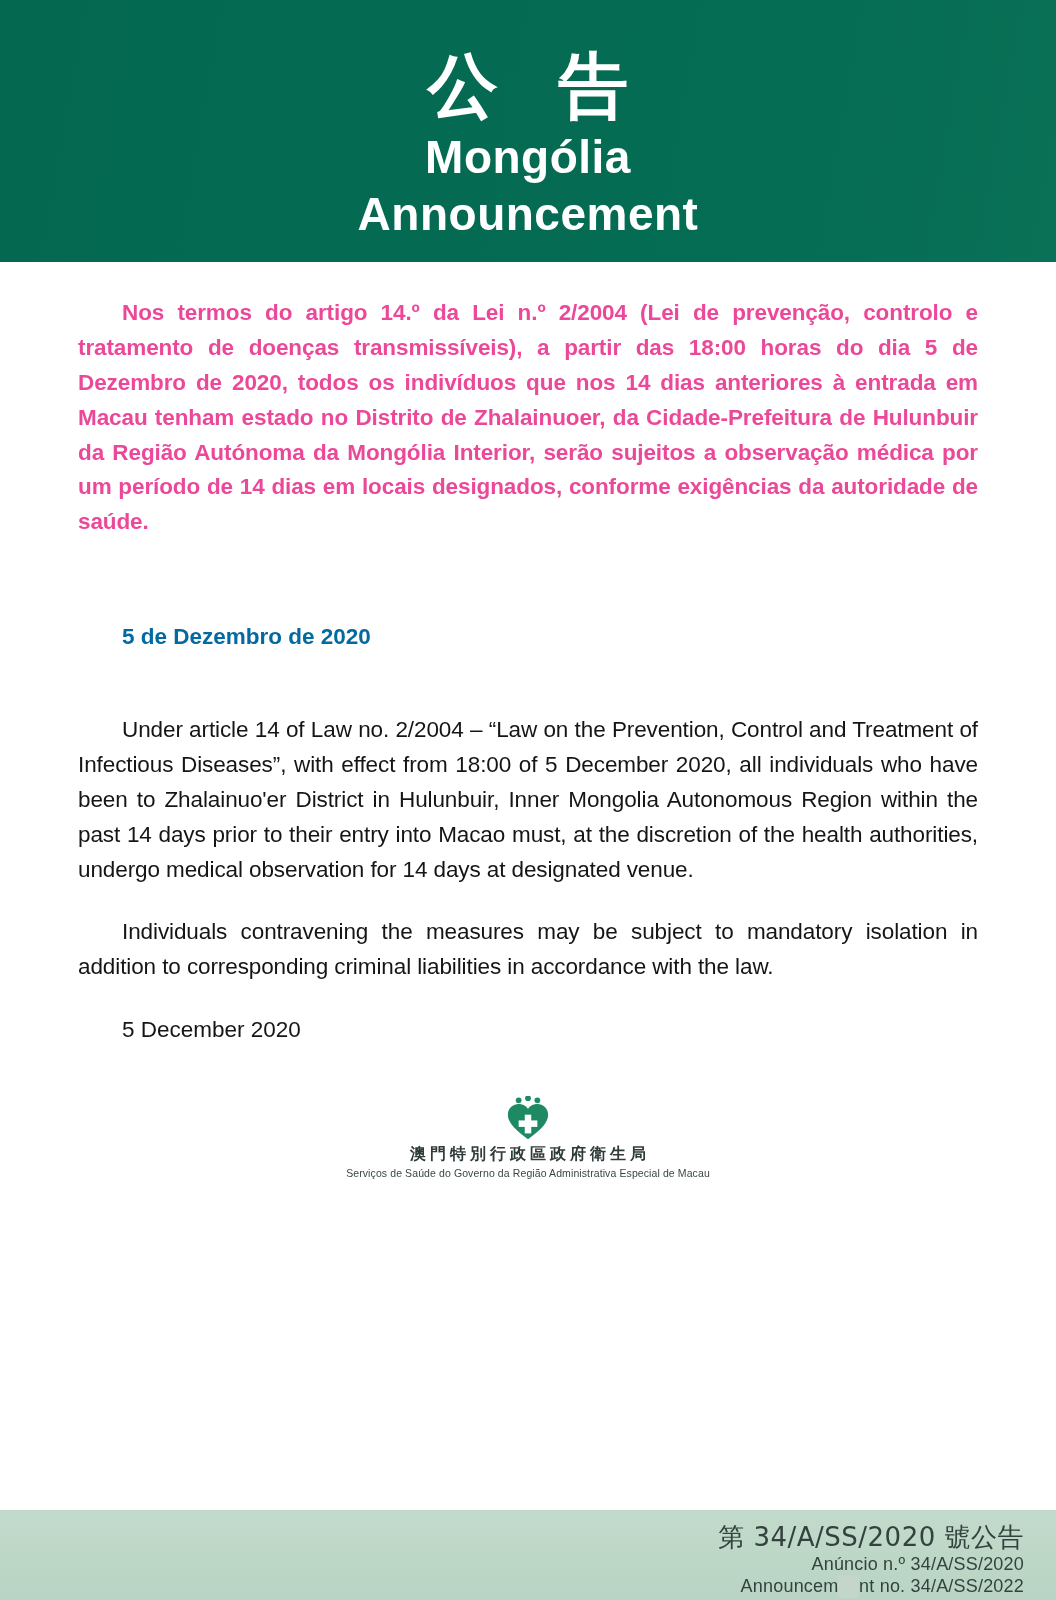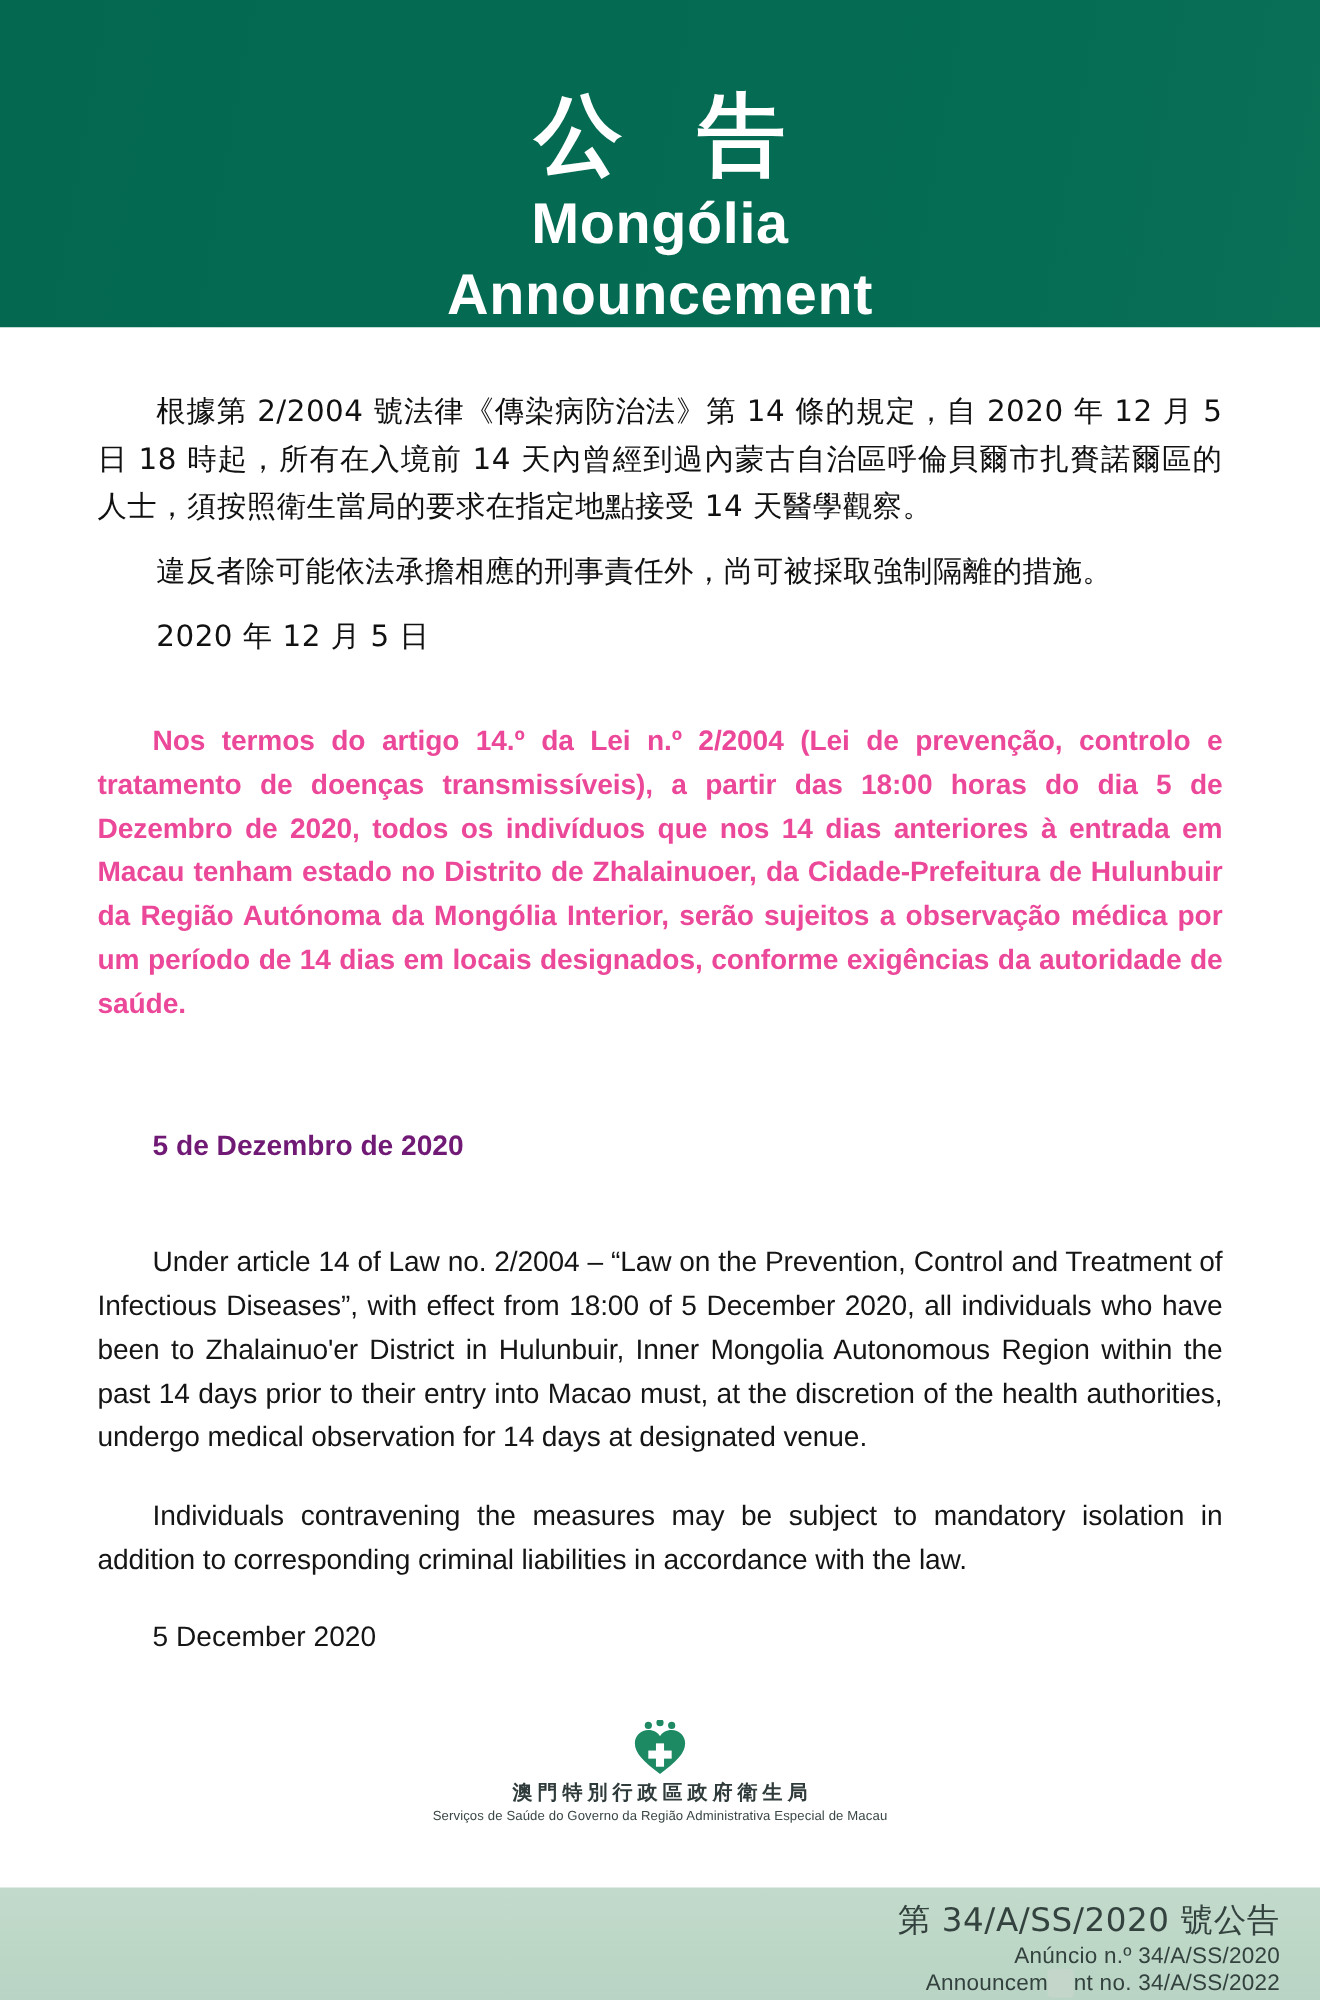--- a/index.html
+++ b/index.html
@@ -21,21 +21,21 @@
 
   
   .header {
     position: relative;
     width: 100%;
     height: 262px;
     background: linear-gradient(100deg, #03684f 0%, #046b52 42%, #056d54 78%, #0a7157 100%);
     display: flex;
     flex-direction: column;
     align-items: center;
-    justify-content: flex-end;
+    justify-content: center;
     padding-top: 28px;
   }
 
   .header-cn {
     color: #ffffff;
     font-size: 70px;
     font-weight: bold;
     letter-spacing: 18px;
     line-height: 1.08;
     text-indent: 18px;
@@ -90,21 +90,21 @@
     line-height: 1.55;
     color: #ec4899;
     text-align: justify;
     text-indent: 44px;
     margin-bottom: 0;
     letter-spacing: -0.1px;
   }
   p.pt-date {
     font-size: 22.5px;
     font-weight: bold;
-    color: #701a75;
+    color: #0369a1;
     text-indent: 44px;
     line-height: 1.55;
   }
   .gap-sm { height: 28px; }
   .gap-md { height: 40px; }
 
   .sec-en { padding-top: 30px; }
 
   p.en {
     font-size: 22.5px;
@@ -195,25 +195,20 @@
 <div class="page">
 
   <div class="header">
     <div class="header-cn">公 告</div>
     <div class="header-pt">Mongólia</div>
     <div class="header-en">Announcement</div>
   </div>
 
   <div class="body">
 
-    <div class="sec-cn">
-      <p class="cn">根據第 2/2004 號法律《傳染病防治法》第 14 條的規定，自 2020 年 12 月 5 日 18 時起，所有在入境前 14 天內曾經到過內蒙古自治區呼倫貝爾市扎賚諾爾區的人士，須按照衛生當局的要求在指定地點接受 14 天醫學觀察。</p>
-      <p class="cn no-justify">違反者除可能依法承擔相應的刑事責任外，尚可被採取強制隔離的措施。</p>
-      <p class="cn no-justify">2020 年 12 月 5 日</p>
-    </div>
 
     <div class="sec-pt">
       <p class="pt">Nos termos do artigo 14.º da Lei n.º 2/2004 (Lei de prevenção, controlo e tratamento de doenças transmissíveis), a partir das 18:00 horas do dia 5 de Dezembro de 2020, todos os indivíduos que nos 14 dias anteriores à entrada em Macau tenham estado no Distrito de Zhalainuoer, da Cidade-Prefeitura de Hulunbuir da Região Autónoma da Mongólia Interior, serão sujeitos a observação médica por um período de 14 dias em locais designados, conforme exigências da autoridade de saúde.</p>
       <div class="gap-md"></div>
       <div class="gap-md"></div>
       <p class="pt-date">5 de Dezembro de 2020</p>
     </div>
 
     <div class="sec-en">
       <div class="gap-sm"></div>

